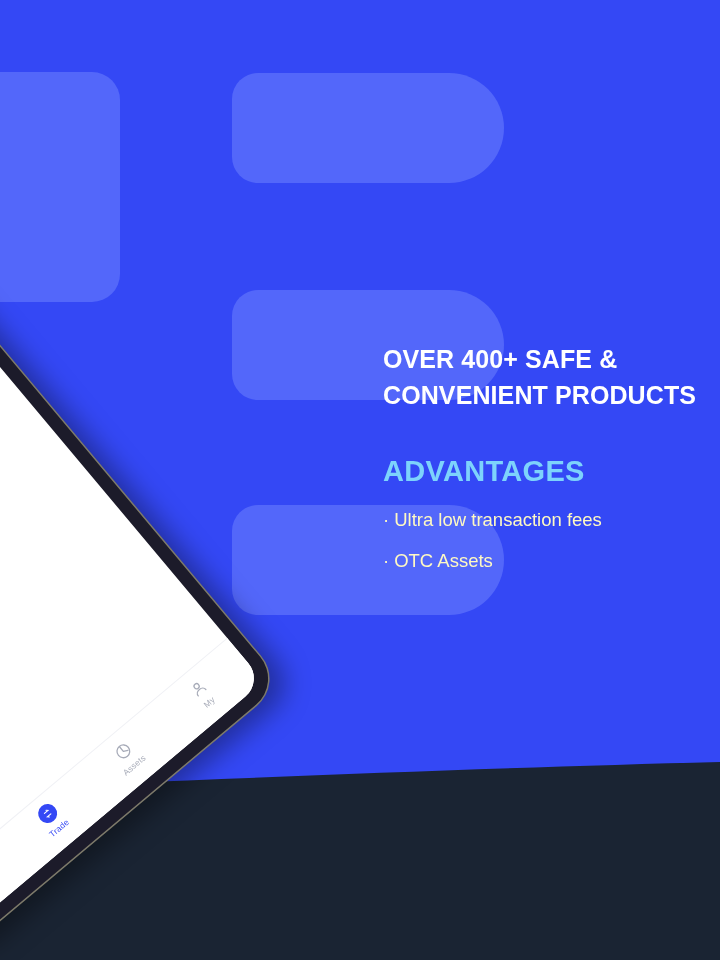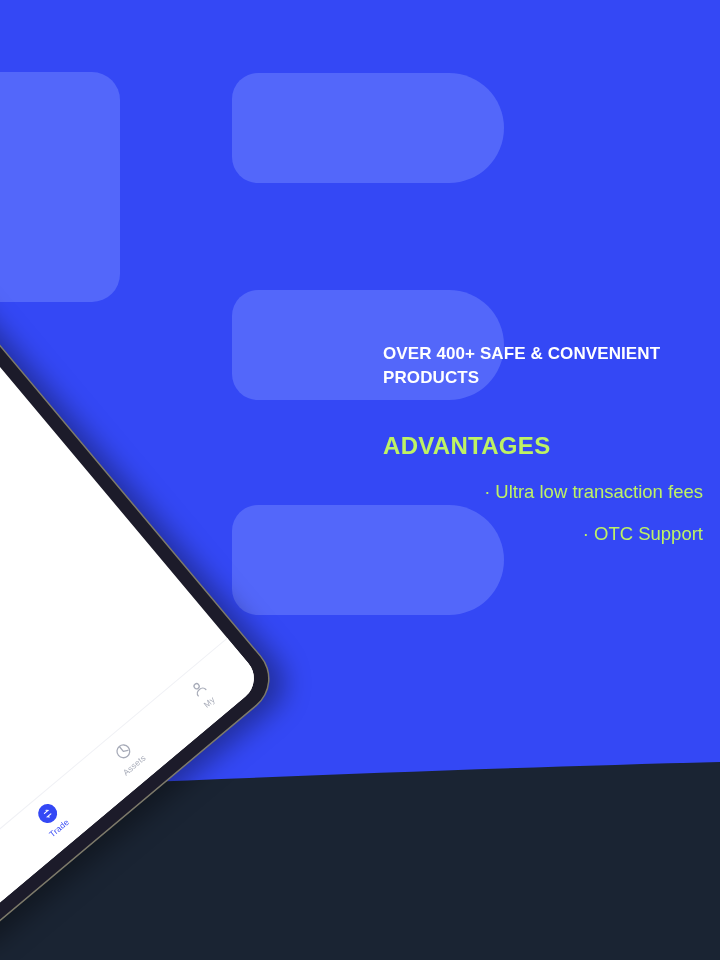--- a/index.html
+++ b/index.html
@@ -20,32 +20,31 @@
   .blob-pill-2{left:232px;top:290px;width:272px;height:110px;border-radius:26px 55px 55px 26px;}
   .blob-pill-3{left:232px;top:505px;width:272px;height:110px;border-radius:26px 55px 55px 26px;}
 
   
   .bottom-band{position:absolute;left:0;right:0;bottom:0;height:220px;}
   .bottom-band svg{display:block;width:100%;height:100%;}
 
   
   .copy{position:absolute;left:383px;top:342px;width:320px;}
   .headline{
-    color:#ffffff;font-size:17px;font-weight:bold;line-height:1.42;
+    color:#ffffff;font-size:25px;font-weight:bold;line-height:1.42;
     letter-spacing:.1px;margin:0 0 42px 0;
   }
   .adv-title{
-    color:#bef264;font-size:24px;font-weight:bold;letter-spacing:.3px;
+    color:#7dd3fc;font-size:29px;font-weight:bold;letter-spacing:.3px;
     margin:0 0 22px 0;
   }
   .adv-list{list-style:none;margin:0;padding:0;}
   .adv-list li{
-    color:#bef264;font-size:18.5px;line-height:1.1;margin-bottom:21px;
+    color:#fef9c3;font-size:18.5px;line-height:1.1;margin-bottom:21px;
     white-space:nowrap;
-    text-align:right;
   }
   .dot{display:inline-block;margin-right:5px;}
 
   
   .device-wrap{
     position:absolute;left:-342px;top:150px;width:430px;height:760px;
     transform:rotate(-40deg);transform-origin:center center;
   }
   .device{
     position:absolute;inset:0;background:#1c1b2a;border-radius:34px;
@@ -142,18 +141,18 @@
   <div class="copy">
     <h1 class="headline">OVER 400+  SAFE &amp; CONVENIENT PRODUCTS</h1>
 
     <h2 class="adv-title">ADVANTAGES</h2>
 
     <ul class="adv-list">
       <li>
         <span class="dot">·</span><span>Ultra low transaction  fees</span>
       </li>
       <li>
-        <span class="dot">·</span><span>OTC Support</span>
+        <span class="dot">·</span><span>OTC Assets</span>
       </li>
     </ul>
   </div>
 
 </div>
 
 </body></html>

